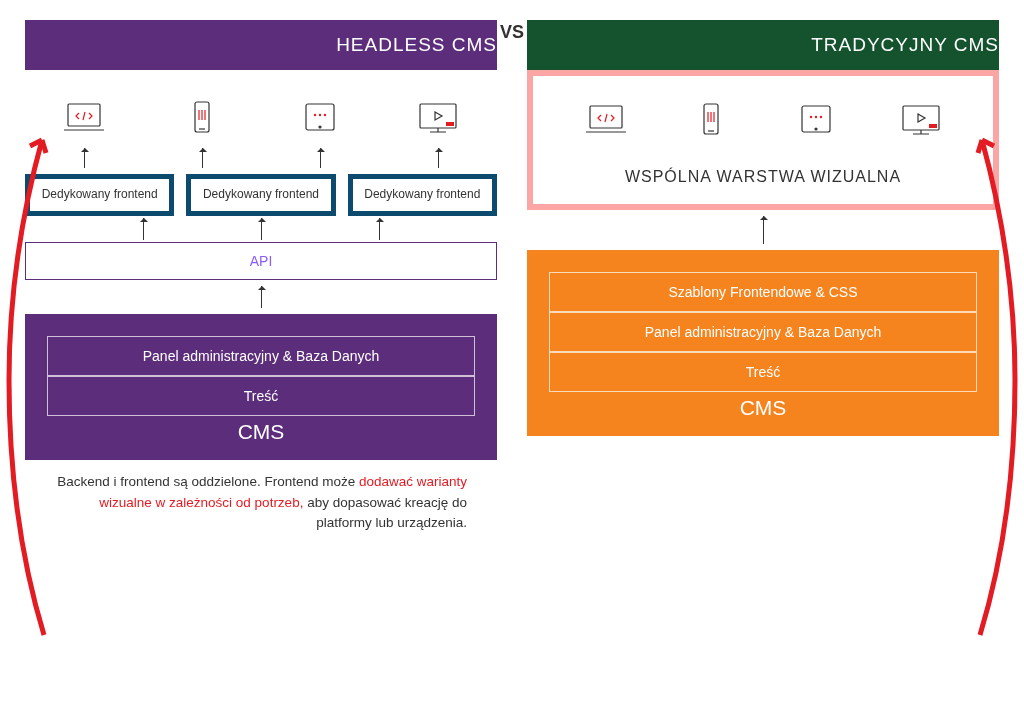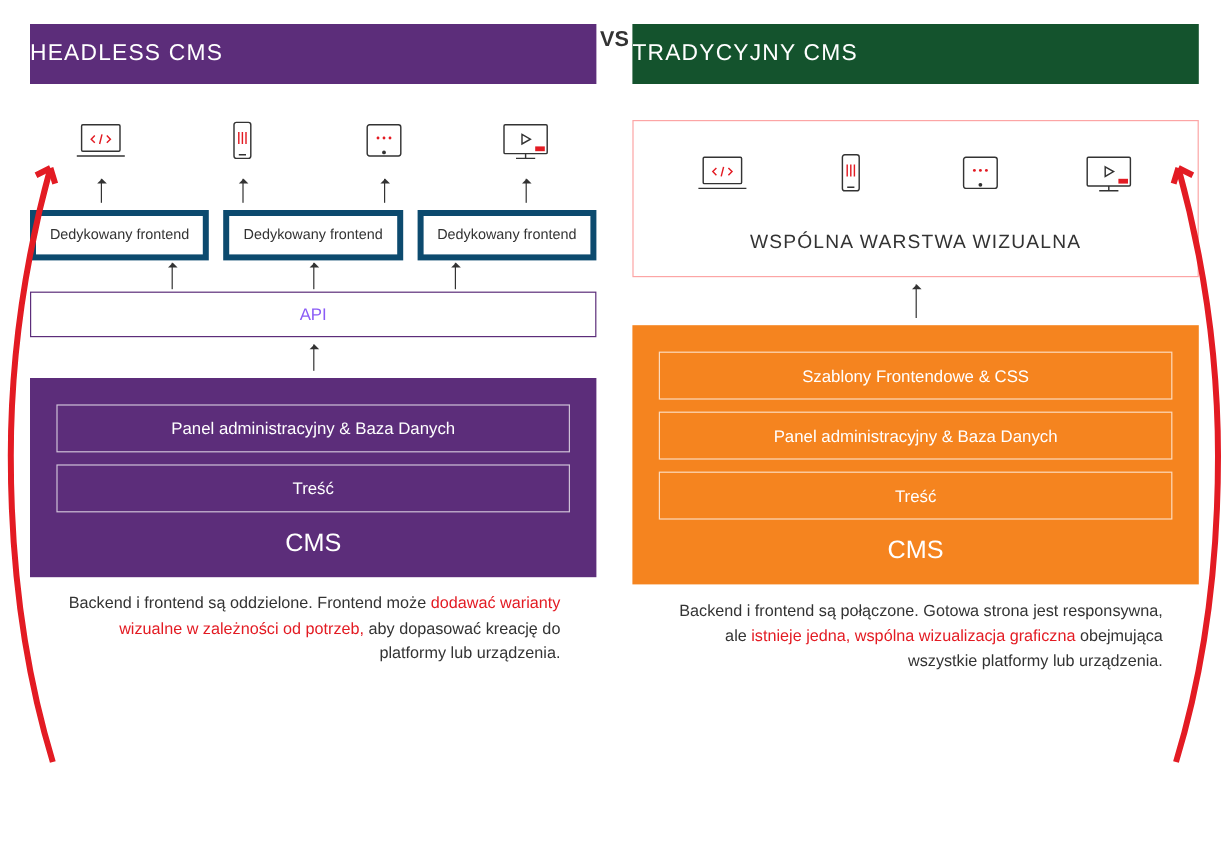--- a/index.html
+++ b/index.html
@@ -1,38 +1,38 @@
 <!DOCTYPE html>
 <html><head>
 <meta charset="utf-8">
 <style>
 *{box-sizing:border-box;margin:0;padding:0}
 body{font-family:Arial,Helvetica,sans-serif;background:#fff;width:1024px;height:723px;position:relative;overflow:hidden}
 .wrap{display:flex;padding:20px 10px 0;gap:0;align-items:flex-start;position:relative}
 .col{flex:1;display:flex;flex-direction:column;align-items:center;padding:0 15px;position:relative}
 .vs{position:absolute;left:50%;top:22px;transform:translateX(-50%);font-weight:700;font-size:18px;color:#333;z-index:5}
-.hdr{width:100%;color:#fff;text-align:left;padding:14px 0;font-size:19px;letter-spacing:1px;font-weight:400}
+.hdr{width:100%;color:#fff;text-align:right;padding:14px 0;font-size:19px;letter-spacing:1px;font-weight:400}
 .hdr-p{background:#5c2d7a}
 .hdr-o{background:#14532d}
 .devices{display:flex;justify-content:space-around;width:100%;margin:30px 0 6px}
 .dev svg{width:44px;height:36px}
 .arrow-up{width:1px;height:20px;background:#333;position:relative;margin:2px auto}
 .arrow-up:before{content:"";position:absolute;top:-4px;left:-3px;border:4px solid transparent;border-bottom-color:#333}
 .arrow-down{width:1px;height:22px;background:#333;position:relative;margin:2px auto}
 .arrow-down:before{content:"";position:absolute;top:-4px;left:-3px;border:4px solid transparent;border-bottom-color:#333}
 .arrcol{display:flex;flex-direction:column;align-items:center;width:25%}
 .fe-box{border:5px solid #0c4a6e;padding:8px 4px;text-align:center;font-size:12px;color:#333;width:100%;line-height:1.3}
 .fe-row{display:flex;width:100%;gap:10px}
 .api-box{border:1px solid #5c2d7a;width:100%;text-align:center;padding:10px;font-size:14px;color:#8b5cf6}
 .cms-block{width:100%;padding:22px 22px 12px;color:#fff;text-align:center}
 .cms-p{background:#5c2d7a}
 .cms-o{background:#f5841f}
-.cms-block .row{border:1px solid rgba(255,255,255,.7);padding:11px;margin-bottom:10px;font-size:14px}
+.cms-block .row{border:1px solid rgba(255,255,255,.7);padding:11px;margin-bottom:0;font-size:14px}
 .cms-block .title{font-size:21px;padding:4px 0}
-.visual-box{border:1px solid #fca5a5;width:100%;padding:26px 20px 18px;margin-top:30px}
+.visual-box{border:6px solid #fca5a5;width:100%;padding:26px 20px 18px;}
 .visual-box .devices{margin:0 0 26px}
 .visual-box .lbl{text-align:center;font-size:16px;letter-spacing:1px;color:#333}
 .capt{text-align:right;padding:12px 30px 0;font-size:13.5px;line-height:1.55;color:#333}
 .capt .hl-r{color:#e31b23}
 .bigarrow{position:absolute;width:50px;height:520px;pointer-events:none}
 .bigarrow svg{width:100%;height:100%}
 .ba-l{left:4px;top:120px}
 .ba-r{right:4px;top:120px;transform:scaleX(-1)}
 .arrows3{display:flex;width:100%;justify-content:space-around}
 .single-arrow{margin:6px auto}
@@ -154,23 +154,20 @@
 
     <div class="arrow-down single-arrow" style="height:28px"></div>
 
     <div class="cms-block cms-o">
       <div class="row">Szablony Frontendowe &amp; CSS</div>
       <div class="row">Panel administracyjny &amp; Baza Danych</div>
       <div class="row">Treść</div>
       <div class="title">CMS</div>
     </div>
 
-    <div class="capt">
-      <span>Backend i frontend są połączone. Gotowa strona jest responsywna, ale </span><span class="hl-r">istnieje jedna, wspólna wizualizacja graficzna</span><span> obejmująca wszystkie platformy lub urządzenia.</span>
-    </div>
   </div>
 </div>
 
 <div class="bigarrow ba-l">
 <svg viewBox="0 0 50 520">
       <path d="M40 515 Q5 400 5 260 Q5 140 38 20" fill="none" stroke="#e31b23" stroke-width="5"></path>
       <path d="M38 20 l-12 6 M38 20 l4 13" stroke="#e31b23" stroke-width="5" fill="none"></path>
     </svg>
 </div>
 <div class="bigarrow ba-r">

